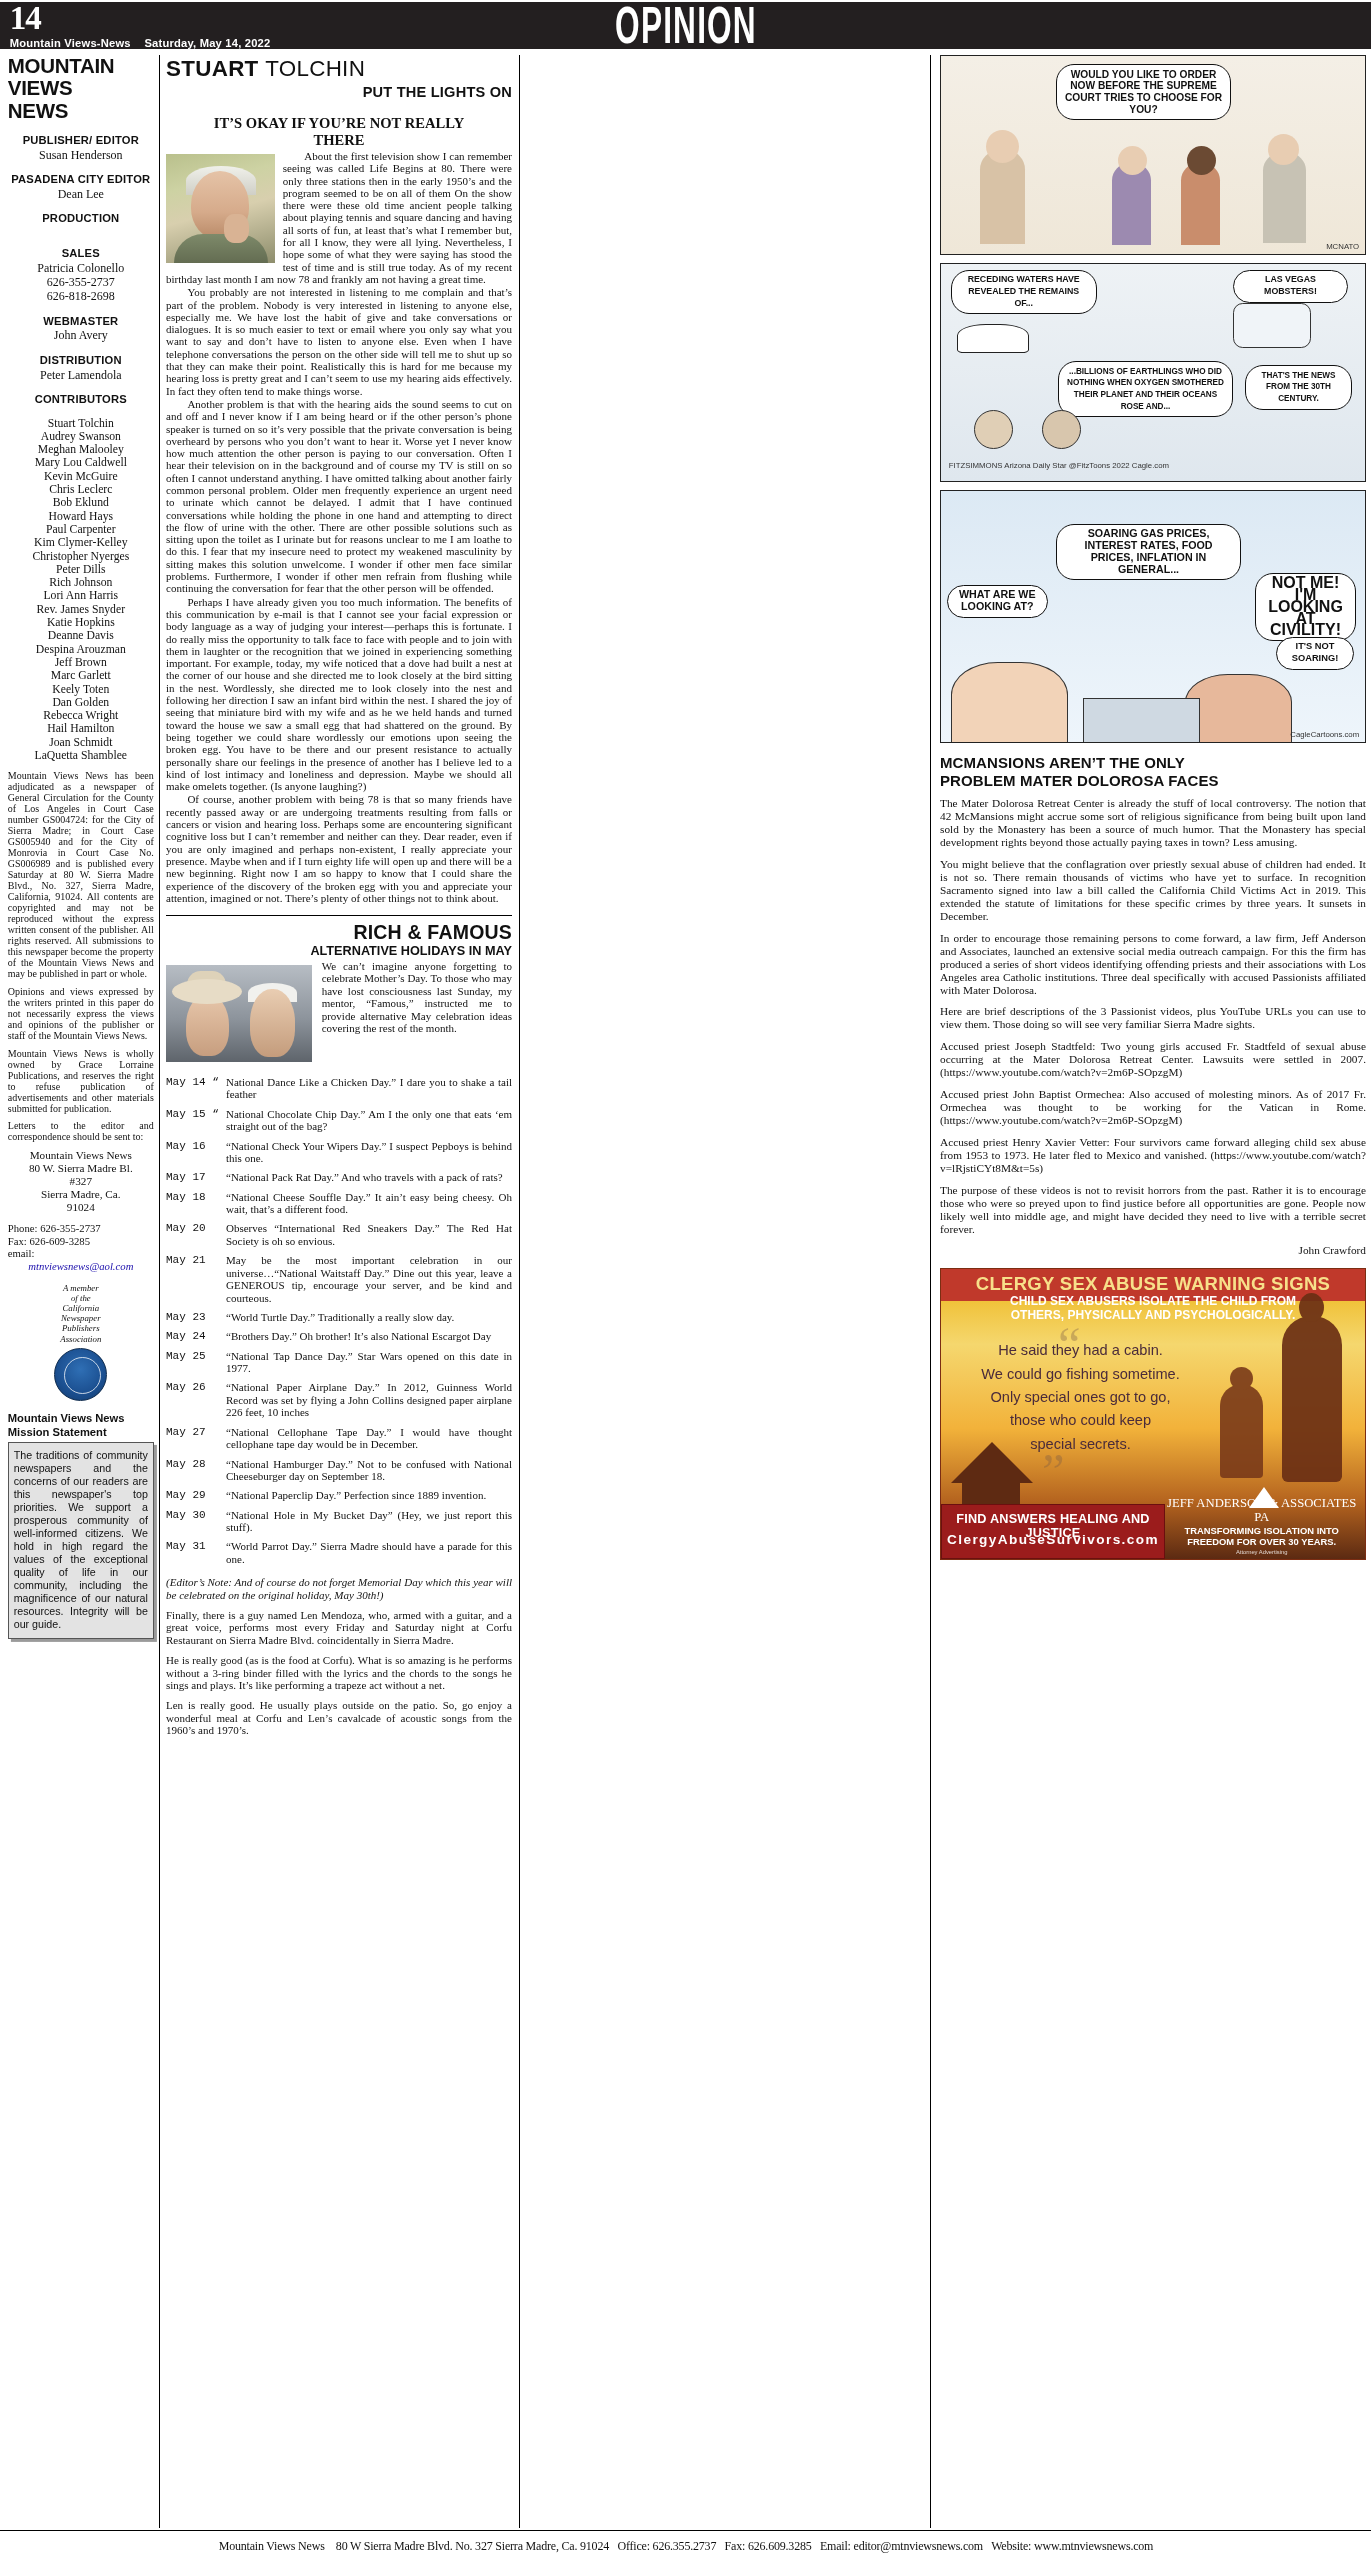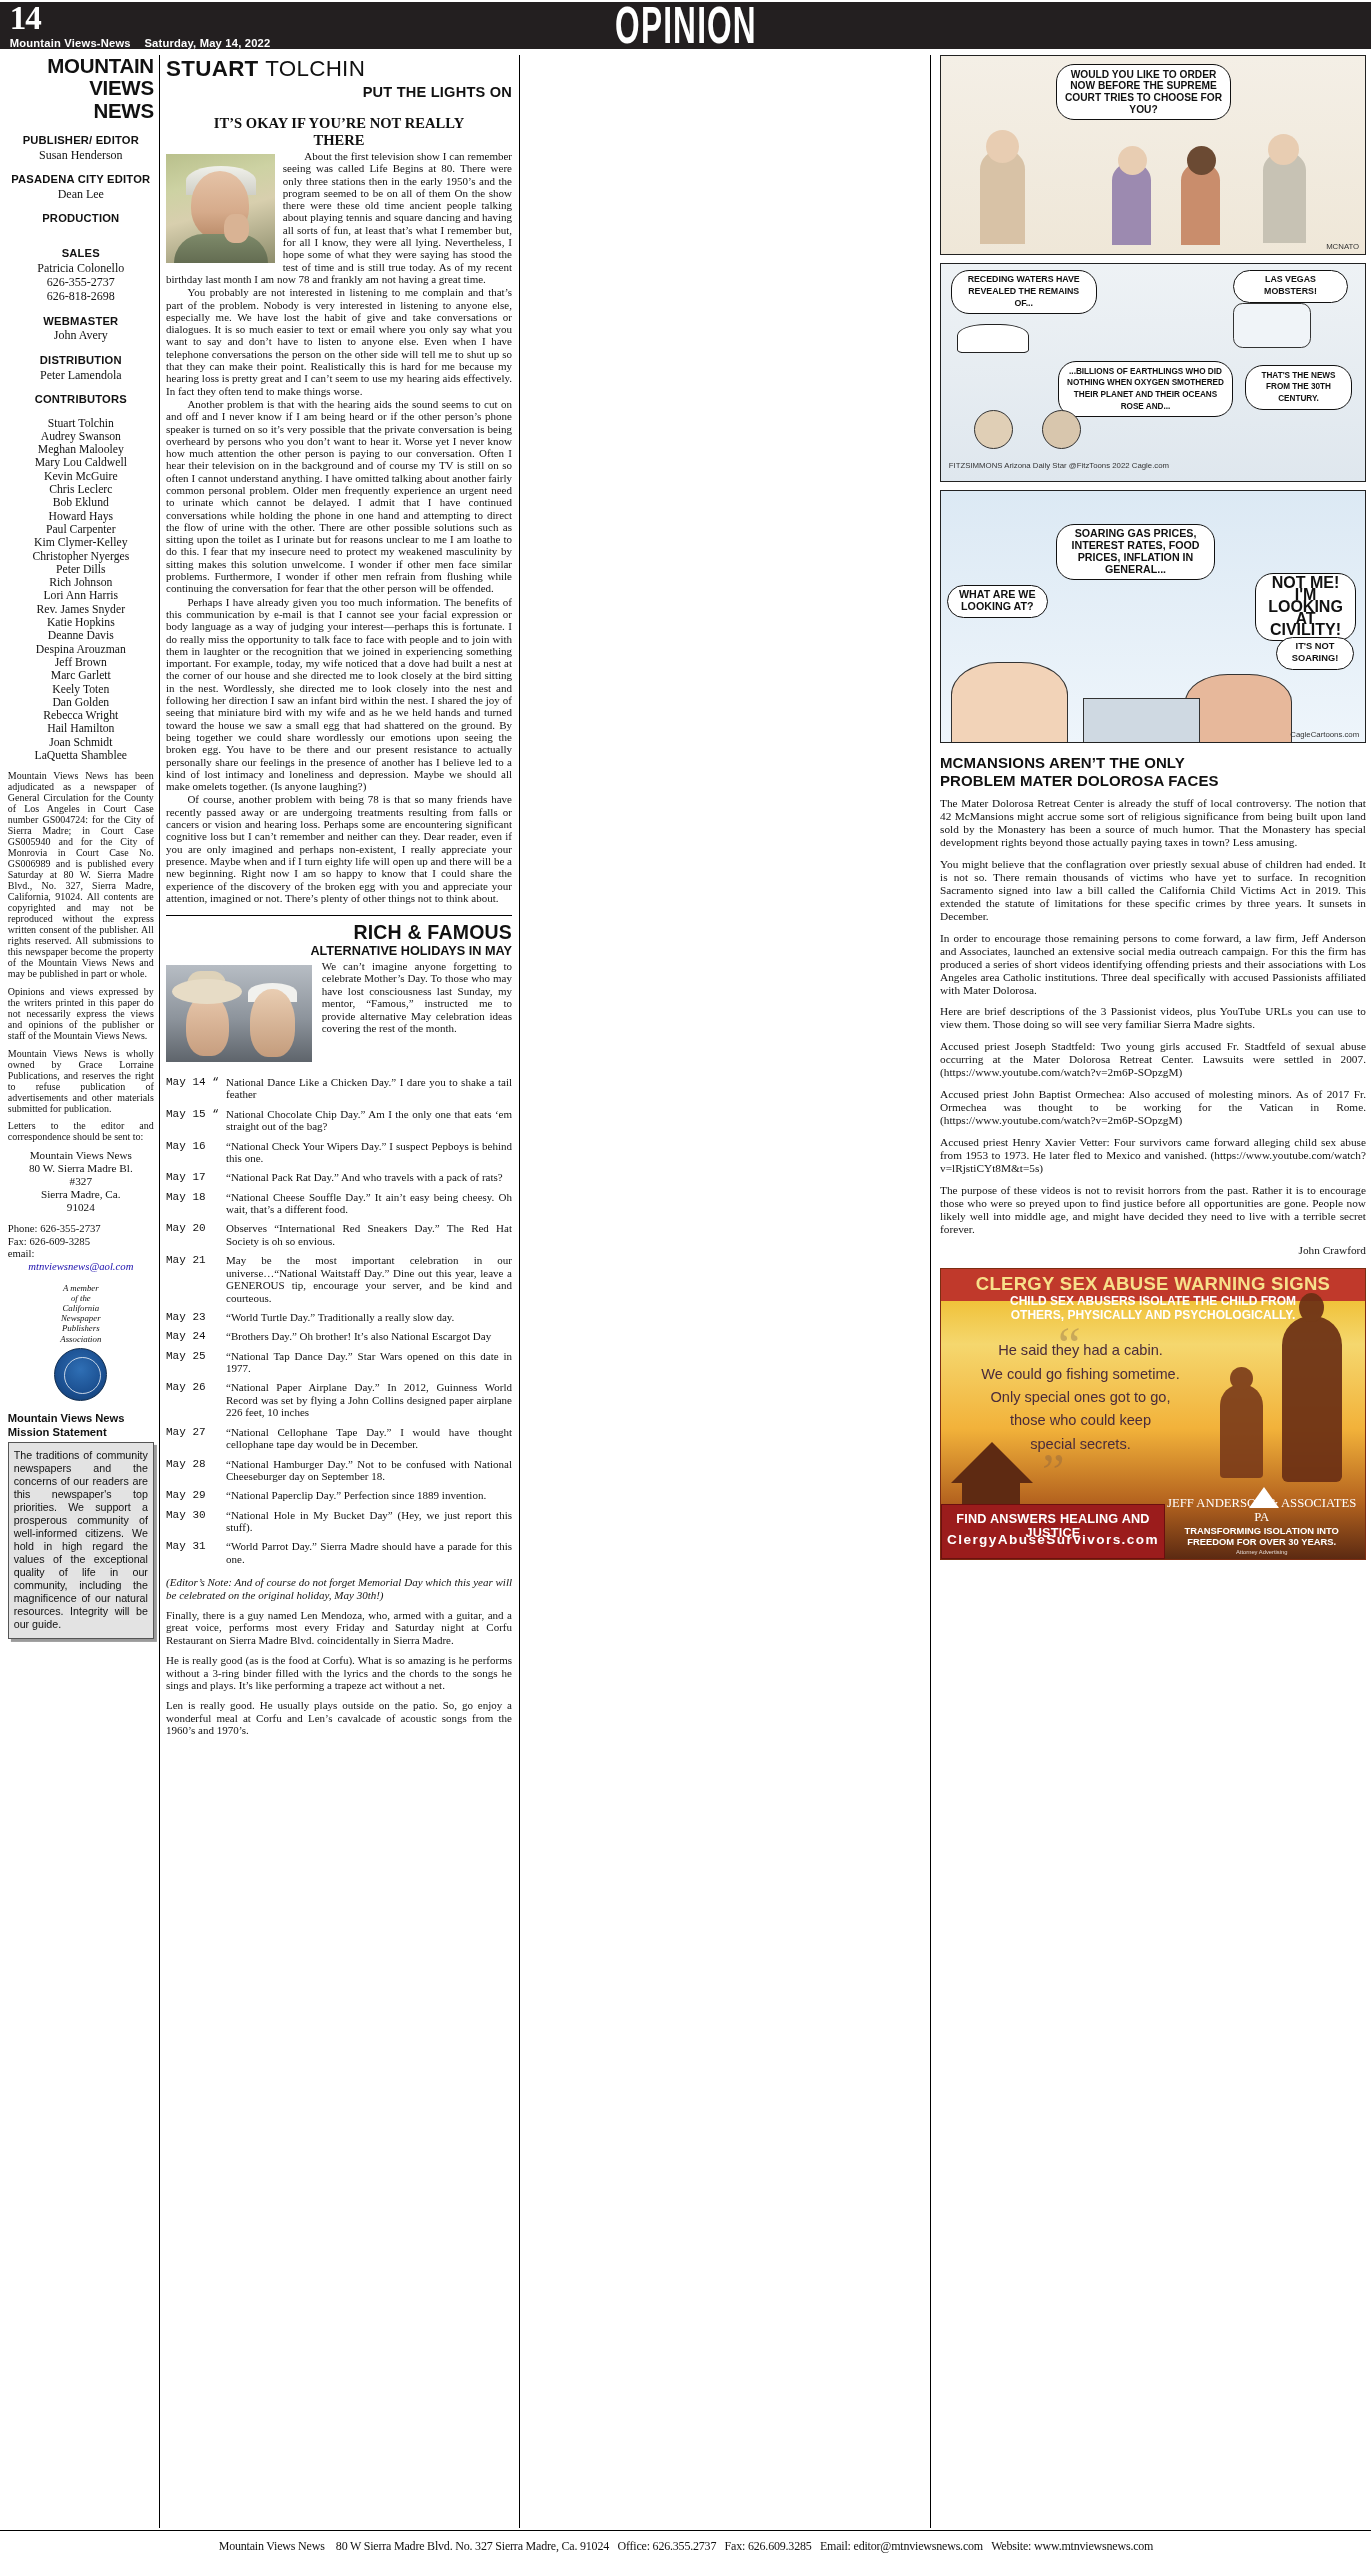--- a/index.html
+++ b/index.html
@@ -30,21 +30,21 @@
     font-size:51px; font-weight:700; line-height:51px;
     transform:scaleX(.62); transform-origin:center top; letter-spacing:1.9px;
   }
 
   
   .vrule{ position:absolute; width:1px; background:#000; }
 
   
   .col-left{ position:absolute; left:7.8px; top:55px; width:146px; }
   .mh-title{
-    text-align:right; font-family:"Liberation Sans", sans-serif;
+    text-align:left; font-family:"Liberation Sans", sans-serif;
     font-weight:700; font-size:20.5px; line-height:22.4px; letter-spacing:-0.3px;
   }
   .mh-rolehead{
     text-align:center; font-family:"Liberation Sans", sans-serif;
     font-weight:700; font-size:11.2px; line-height:13.6px; margin-top:11.7px; letter-spacing:0.2px;
   }
   .mh-name{
     text-align:center; font-family:"Liberation Serif", serif;
     font-size:12px; line-height:14px;
   }
@@ -552,21 +552,21 @@
     <div class="bub" style="left:304px; top:101px; width:107px; font-size:8.2px;">THAT'S THE NEWS FROM THE 30TH CENTURY.</div>
     <div class="fig" style="left:15.6px;top:60px;width:72px;height:29px;background:#fff;border:1.9px solid #222;border-radius:40% 40% 10% 10%;"></div>
     <div class="fig" style="left:33px;top:146px;width:39px;height:39px;background:#e0cfb6;border-radius:50%;border:1.9px solid #333;"></div>
     <div class="fig" style="left:101px;top:146px;width:39px;height:39px;background:#d8c6ad;border-radius:50%;border:1.9px solid #333;"></div>
     <div class="fig" style="left:292px;top:39px;width:78px;height:45px;background:#f0f4f8;border:1.9px solid #333;border-radius:9.7px;"></div>
     <div class="sigline" style="left:7.8px;right:auto;bottom:11px;">FITZSIMMONS Arizona Daily Star @FitzToons 2022    Cagle.com</div>
   </div>
 
   <div class="cartoon c3">
     <div class="bub" style="left:5.8px; top:94px; width:101px; font-size:10.7px;">WHAT ARE WE LOOKING AT?</div>
-    <div class="bub" style="left:115px; top:33px; width:159px; font-size:10.7px;">SOARING GAS PRICES, INTEREST RATES, FOOD PRICES, INFLATION IN GENERAL...</div>
+    <div class="bub" style="left:115px; top:33px; width:185px; font-size:10.7px;">SOARING GAS PRICES, INTEREST RATES, FOOD PRICES, INFLATION IN GENERAL...</div>
     <div class="bub" style="left:314px; top:82px; width:101px; font-size:16px;">NOT ME! I'M LOOKING AT CIVILITY!</div>
     <div class="bub" style="left:335px; top:146px; width:78px; font-size:9.3px;">IT'S NOT SOARING!</div>
     <div class="fig" style="left:9.7px;top:171px;width:117px;height:82px;background:#f2d3b8;border-radius:40% 40% 0 0;border:1.9px solid #333;"></div>
     <div class="fig" style="left:244px;top:183px;width:107px;height:70px;background:#e7b89b;border-radius:40% 40% 0 0;border:1.9px solid #333;"></div>
     <div class="fig" style="left:142px;top:207px;width:117px;height:47px;background:#cfd9e2;border:1.9px solid #333;"></div>
     <div class="sigline">CagleCartoons.com</div>
   </div>
 
   <div class="art-head">
     <div>MCMANSIONS AREN’T THE ONLY</div>

